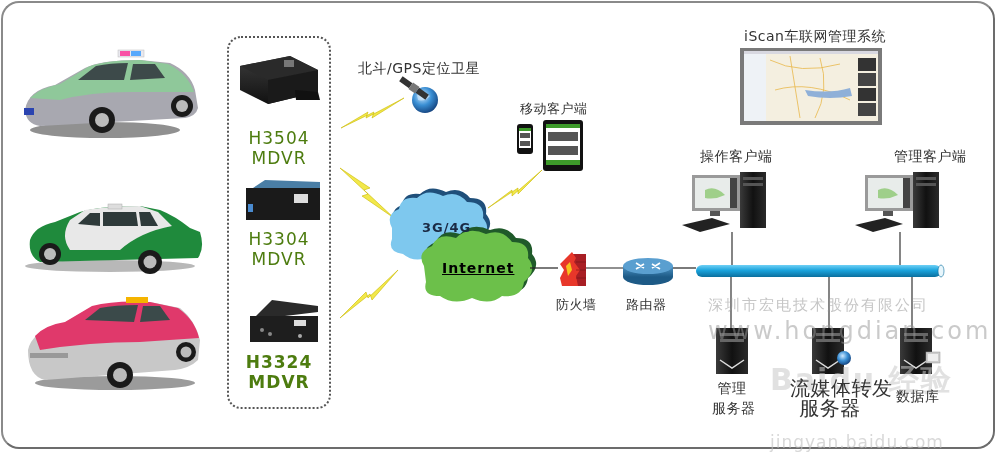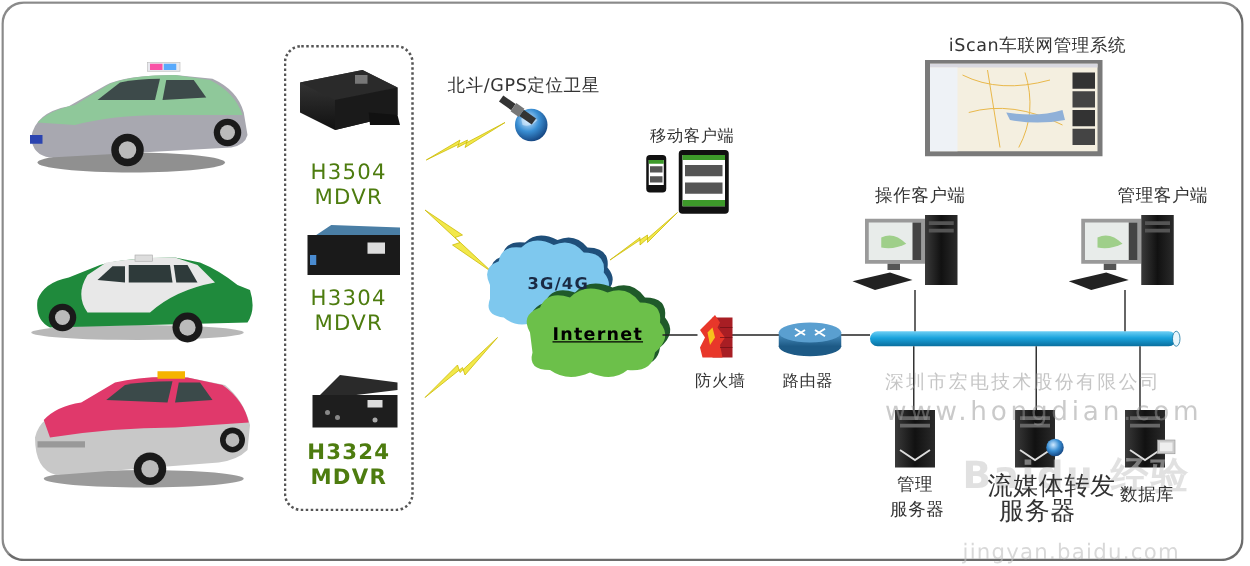--- a/index.html
+++ b/index.html
@@ -7,21 +7,21 @@
          font-family: "DejaVu Sans", "Liberation Sans", sans-serif; color: #222; }
   .frame { position: absolute; left: 1px; top: 1px; width: 994px; height: 448px;
            border: 2px solid #8a8a8a; border-radius: 18px; box-sizing: border-box;
            border-right-color: #6c6c6c; border-bottom-color: #6c6c6c; }
   .lbl { position: absolute; font-size: 14px; color: #333; white-space: nowrap; letter-spacing: 0.5px; }
   .dev-lbl { position: absolute; font-size: 17px; color: #4d7c0f; text-align: center; width: 90px; line-height: 20px; letter-spacing: 1px; }
   .mdvr-box { position: absolute; left: 227px; top: 36px; width: 104px; height: 373px;
               border: 2px dotted #555; border-radius: 14px; box-sizing: border-box; }
   svg { position: absolute; left: 0; top: 0; }
   .watermark1 { position: absolute; left: 708px; top: 296px; font-size: 15px; color: rgba(150,150,150,0.55); letter-spacing: 2px; }
-  .watermark2 { position: absolute; left: 708px; top: 317px; font-size: 21px; color: rgba(150,150,150,0.5); letter-spacing: 3px; }
+  .watermark2 { position: absolute; left: 708px; top: 317px; font-size: 24px; color: rgba(150,150,150,0.5); letter-spacing: 3px; }
   .baidu-logo { position: absolute; left: 770px; top: 360px; font-size: 30px; color: rgba(200,200,200,0.55); font-weight: bold; letter-spacing: 2px; }
   .baidu-url { position: absolute; left: 770px; top: 432px; font-size: 17px; color: rgba(190,190,190,0.6); letter-spacing: 1px; }
 </style>
 </head>
 <body>
 
 <div class="frame"></div>
 
 <svg width="1000" height="453" viewBox="0 0 1000 453">
   <defs>
@@ -278,21 +278,21 @@
   <div>H3324</div>
   <div>MDVR</div>
 </div>
 
 <div class="lbl" style="left:358px; top:60px; font-size:14px;">北斗/GPS定位卫星</div>
 <div class="lbl" style="left:520px; top:100px; font-size:13px;">移动客户端</div>
 <div class="lbl" style="left:422px; top:220px; font-size:13px; font-weight:bold; color:#1a2a44; letter-spacing:1px;">3G/4G</div>
 <div class="lbl" style="left:442px; top:260px; font-size:14px; font-weight:bold; color:#000000; letter-spacing:1px;text-decoration:underline;">Internet</div>
 <div class="lbl" style="left:556px; top:296px; font-size:13px;">防火墙</div>
 <div class="lbl" style="left:626px; top:296px; font-size:13px;">路由器</div>
-<div class="lbl" style="left:744px; top:28px; font-size:14px;margin-left:15px;">iScan车联网管理系统</div>
+<div class="lbl" style="left:744px; top:28px; font-size:14px;">iScan车联网管理系统</div>
 <div class="lbl" style="left:700px; top:148px; font-size:14px;">操作客户端</div>
 <div class="lbl" style="left:870px; top:148px; font-size:14px;margin-left:24px;">管理客户端</div>
 
 <div class="watermark1">深圳市宏电技术股份有限公司</div>
 <div class="watermark2">www.hongdian.com</div>
 <div class="baidu-logo">Baidu 经验</div>
 <div class="baidu-url">jingyan.baidu.com</div>
 
 <div class="lbl" style="left:712px; top:378px; font-size:14px; text-align:center; width:40px; line-height:20px;">
   <div>管理</div>

